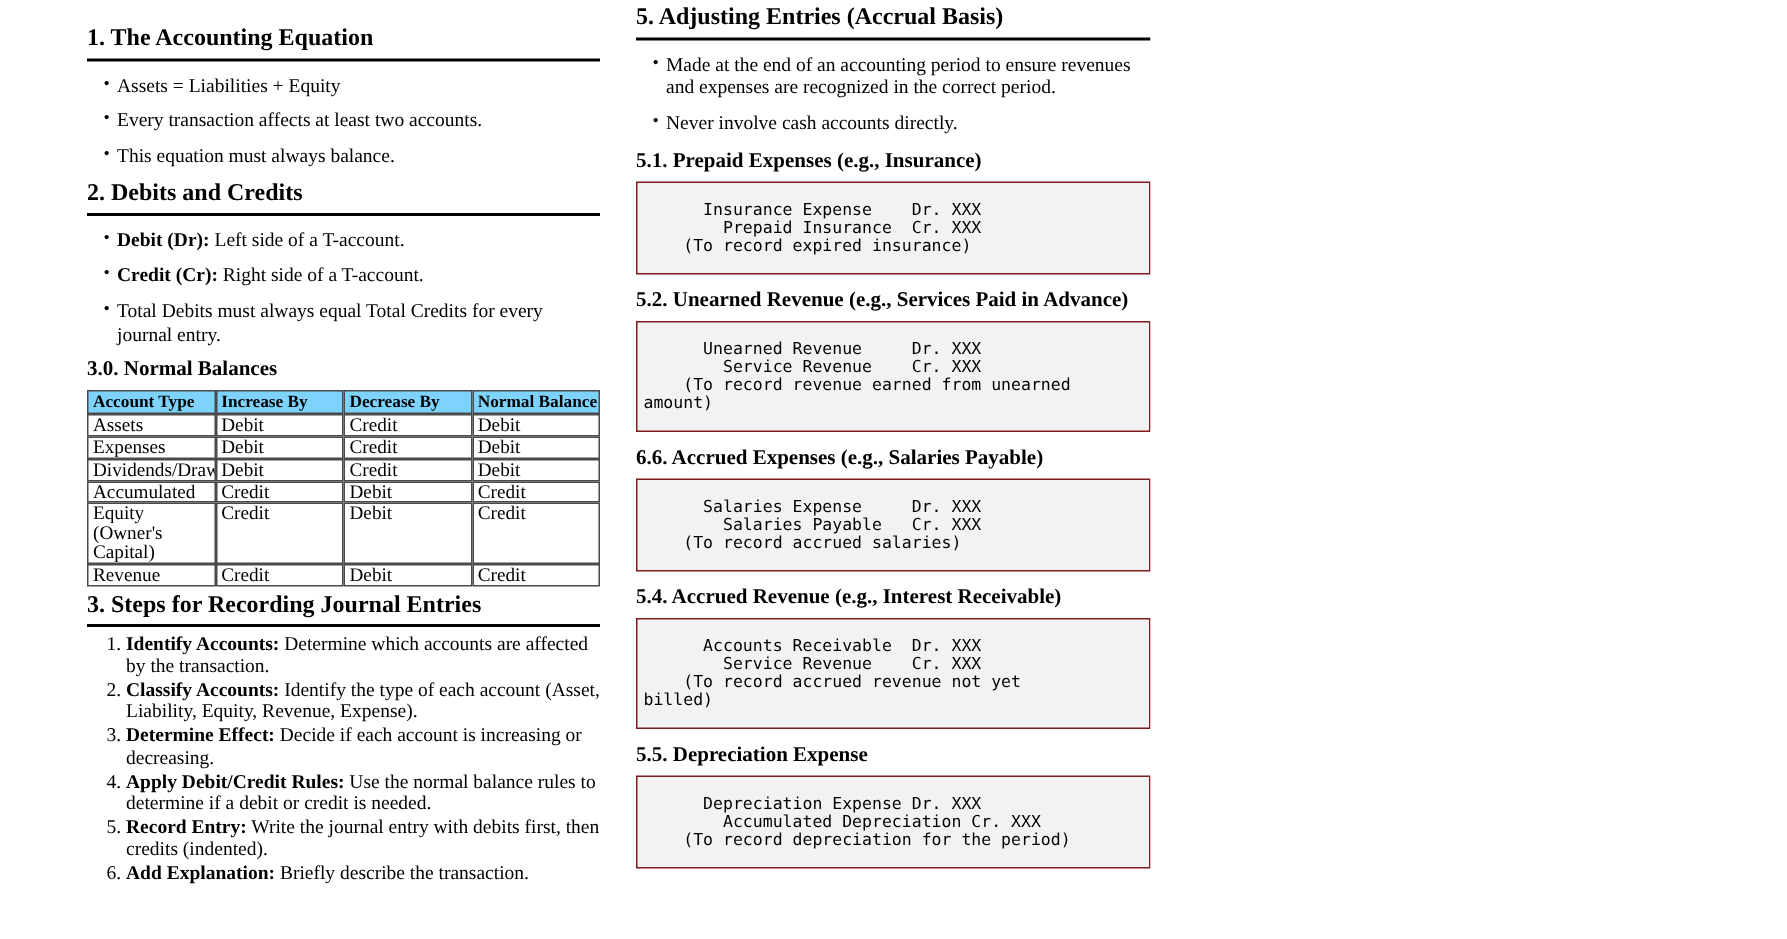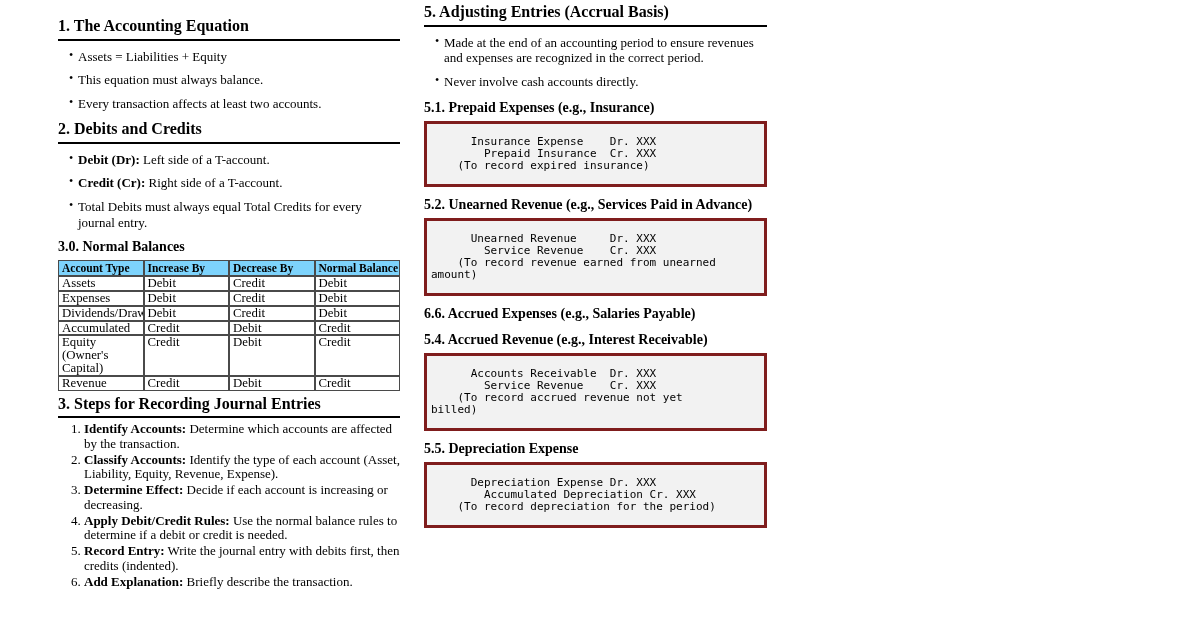--- a/index.html
+++ b/index.html
@@ -37,38 +37,38 @@
   table.nb th, table.nb td{
     border:1px solid #4a4a4a;padding:0 3px;line-height:1.0;
     text-align:left;vertical-align:top;overflow:hidden;
   }
   table.nb th{
     background:#7dd3fc;font-size:11.5px;font-weight:bold;
     white-space:nowrap;line-height:1.25;
   }
 
   pre.code{
-    background:#f2f2f2;border:3px solid #7f1d1d;
+    background:#f2f2f2;border:1px solid #7f1d1d;
     margin:0;padding:12px 4px;
     font-family:"DejaVu Sans Mono", monospace;
     font-size:11px;line-height:12px;
     white-space:pre;overflow:hidden;
   }
   b.runin{font-weight:bold;}
 </style>
 </head>
 <body>
 
 <div class="col col-left">
 
   <h2 class="h2-first-left">1. The Accounting Equation</h2>
   <ul class="bullets">
     <li>Assets = Liabilities + Equity</li>
+    <li>Every transaction affects at least two accounts.</li>
     <li>This equation must always balance.</li>
-    <li>Every transaction affects at least two accounts.</li>
   </ul>
 
   <h2 class="h2-mid">2. Debits and Credits</h2>
   <ul class="bullets">
     <li><b class="runin">Debit (Dr):</b><span> Left side of a T-account.</span></li>
     <li><b class="runin">Credit (Cr):</b><span> Right side of a T-account.</span></li>
     <li><b class="runin"></b><span>Total Debits must always equal Total Credits for every journal entry.</span></li>
   </ul>
 
   <h3 class="tight">3.0. Normal Balances</h3>
@@ -146,20 +146,23 @@
         Prepaid Insurance  Cr. XXX
     (To record expired insurance)</pre>
 
   <h3>5.2. Unearned Revenue (e.g., Services Paid in Advance)</h3>
   <pre class="code">      Unearned Revenue     Dr. XXX
         Service Revenue    Cr. XXX
     (To record revenue earned from unearned
 amount)</pre>
 
   <h3>6.6. Accrued Expenses (e.g., Salaries Payable)</h3>
+  <pre class="code">      Salaries Expense     Dr. XXX
+        Salaries Payable   Cr. XXX
+    (To record accrued salaries)</pre>
 
   <h3>5.4. Accrued Revenue (e.g., Interest Receivable)</h3>
   <pre class="code">      Accounts Receivable  Dr. XXX
         Service Revenue    Cr. XXX
     (To record accrued revenue not yet
 billed)</pre>
 
   <h3>5.5. Depreciation Expense</h3>
   <pre class="code">      Depreciation Expense Dr. XXX
         Accumulated Depreciation Cr. XXX

